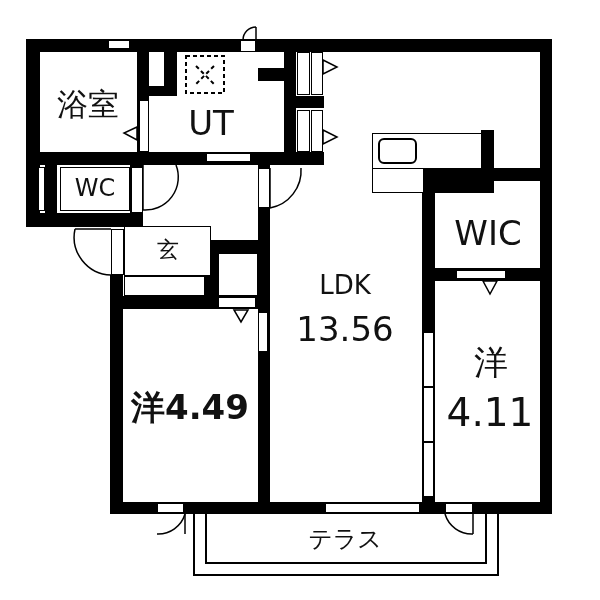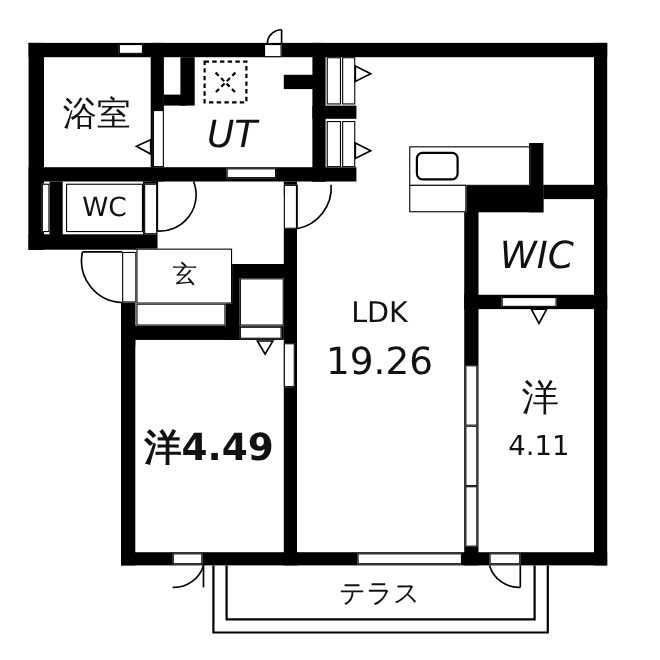--- a/index.html
+++ b/index.html
@@ -106,23 +106,23 @@
     <polygon points="234,310 248,310 241,322" fill="#fff" stroke="#000" stroke-width="1.5"></polygon>
     <polygon points="483,281 497,281 490,294" fill="#fff" stroke="#000" stroke-width="1.5"></polygon>
 
     <g fill="none" stroke="#000" stroke-width="2">
       <polyline points="194,514 194,575 498,575 498,514"></polyline>
       <polyline points="206,514 206,563 486,563 486,514"></polyline>
     </g>
   </svg>
 
   <div class="lbl" style="left:48px;top:88px;width:80px;font-size:31px;">浴室</div>
-  <div class="lbl" style="left:176px;top:106px;width:70px;font-size:34px;font-style:italic;">UT</div>
+  <div class="lbl" style="left:176px;top:106px;width:70px;font-size:34px;">UT</div>
   <div class="lbl" style="left:62px;top:176px;width:66px;font-size:24px;">WC</div>
   <div class="lbl" style="left:148px;top:238px;width:40px;font-size:22px;">玄</div>
   <div class="lbl" style="left:285px;top:272px;width:120px;font-size:26px;">LDK</div>
-  <div class="lbl" style="left:280px;top:312px;width:130px;font-size:34px;">19.26</div>
-  <div class="lbl" style="left:438px;top:216px;width:100px;font-size:34px;font-style:italic;">WIC</div>
+  <div class="lbl" style="left:280px;top:312px;width:130px;font-size:34px;">13.56</div>
+  <div class="lbl" style="left:438px;top:216px;width:100px;font-size:34px;">WIC</div>
   <div class="lbl" style="left:122px;top:390px;width:136px;font-size:34px;font-weight:bold;">洋4.49</div>
   <div class="lbl" style="left:446px;top:345px;width:90px;font-size:34px;">洋</div>
-  <div class="lbl" style="left:440px;top:393px;width:100px;font-size:25px;">4.11</div>
+  <div class="lbl" style="left:440px;top:393px;width:100px;font-size:39px;">4.11</div>
   <div class="lbl" style="left:270px;top:527px;width:150px;font-size:24px;">テラス</div>
 </div>
 
 </body></html>

